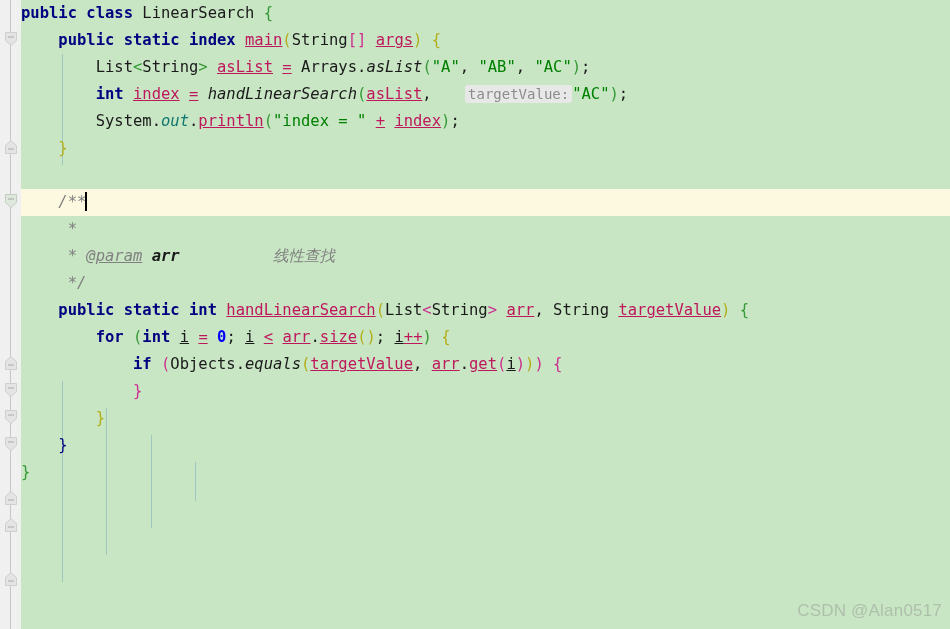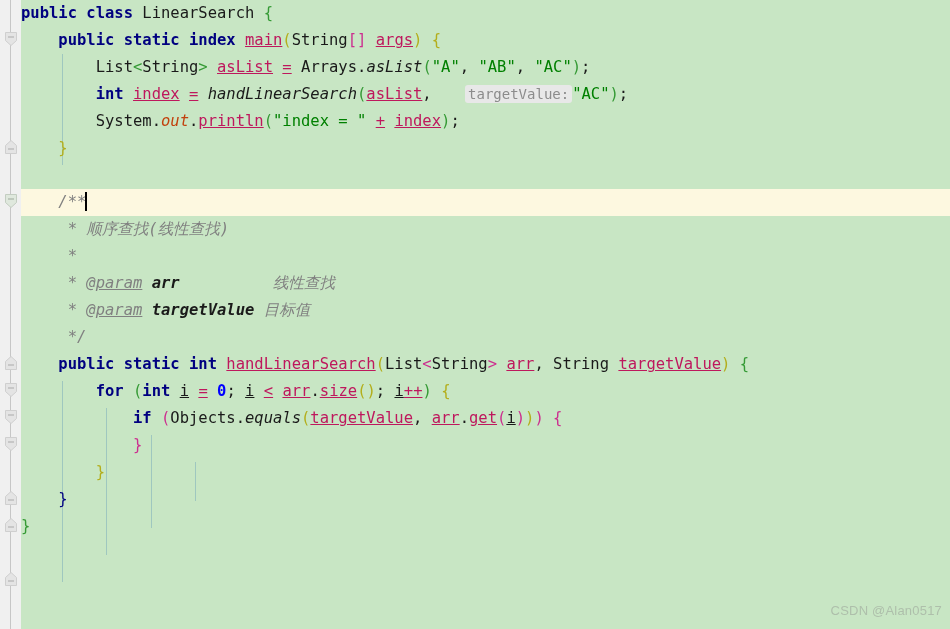--- a/index.html
+++ b/index.html
@@ -86,21 +86,21 @@
     width: 1px;
     background: #9fc7bf;
     z-index: 1;
   }
 
   
   .kw   { color: #000080; font-weight: 700; }
   .typ  { color: #1a1a1a; }
   .str  { color: #008000; }
   .num  { color: #0000ff; font-weight: 700; }
-  .fld  { color: #c2410c; font-style: italic; }
+  .fld  { color: #0f766e; font-style: italic; }
   .mth  { color: #1a1a1a; font-style: italic; }
   .lvar { color: #1a1a1a; text-decoration: underline; }
   .p1   { color: #359a35; }   
   .p2   { color: #b3ae1c; }   
   .p3   { color: #cc2f8f; }   
   .pb   { color: #000080; }   
   .plain{ color: #be185d; text-decoration: underline; }
 
   
   .doc      { color: #808080; font-style: italic; }
@@ -127,21 +127,21 @@
     vertical-align: -4px;
     margin-left: -1px;
   }
 
   
   .watermark {
     position: absolute;
     right: 8px;
     bottom: 5px;
     font-family: "Liberation Sans", sans-serif;
-    font-size: 13px;
+    font-size: 17px;
     color: #aebfab;
     z-index: 6;
     letter-spacing: .2px;
   }
 </style>
 </head>
 <body>
 
 <div id="editor">
 
@@ -227,27 +227,25 @@
     <div class="line"><span class="txt">        <span class="kw">int</span> <span class="plain">index</span> <span class="plain">=</span> <span class="mth">handLinearSearch</span><span class="p1">(</span><span class="plain">asList</span>, <span class="inlay">targetValue:</span><span class="str">"AC"</span><span class="p1">)</span>;</span></div>
 
     <div class="line"><span class="txt">        <span class="typ">System</span>.<span class="fld">out</span>.<span class="plain">println</span><span class="p1">(</span><span class="str">"index = "</span> <span class="plain">+</span> <span class="plain">index</span><span class="p1">)</span>;</span></div>
 
     <div class="line"><span class="txt">    <span class="p2">}</span></span></div>
 
     <div class="line"><span class="txt"> </span></div>
 
     <div class="line current"><span class="txt">    <span class="doc">/**</span><span class="caret"></span></span></div>
 
-    <div class="line"><span class="txt">     <span class="doc">* </span><span class="docdesc">顺序查找(线性查找)</span></span></div>
 
     <div class="line"><span class="txt">     <span class="doc">*</span></span></div>
 
     <div class="line"><span class="txt">     <span class="doc">* </span><span class="doctag">@param</span> <span class="docname">arr</span>          <span class="docdesc">线性查找</span></span></div>
 
-    <div class="line"><span class="txt">     <span class="doc">* </span><span class="doctag">@param</span> <span class="docname">targetValue</span> <span class="docdesc">目标值</span></span></div>
 
 
     <div class="line"><span class="txt">     <span class="doc">*/</span></span></div>
 
     <div class="line"><span class="txt">    <span class="kw">public</span> <span class="kw">static</span> <span class="kw">int</span> <span class="plain">handLinearSearch</span><span class="p2">(</span><span class="typ">List</span><span class="p3">&lt;</span><span class="typ">String</span><span class="p3">&gt;</span> <span class="plain">arr</span>, <span class="typ">String</span> <span class="plain">targetValue</span><span class="p2">)</span> <span class="p1">{</span></span></div>
 
     <div class="line"><span class="txt">        <span class="kw">for</span> <span class="p1">(</span><span class="kw">int</span> <span class="lvar">i</span> <span class="plain">=</span> <span class="num">0</span>; <span class="lvar">i</span> <span class="plain">&lt;</span> <span class="plain">arr</span>.<span class="plain">size</span><span class="p2">()</span>; <span class="lvar">i</span><span class="plain">++</span><span class="p1">)</span> <span class="p2">{</span></span></div>
 
     <div class="line"><span class="txt">            <span class="kw">if</span> <span class="p3">(</span><span class="typ">Objects</span>.<span class="mth">equals</span><span class="p2">(</span><span class="plain">targetValue</span>, <span class="plain">arr</span>.<span class="plain">get</span><span class="p3">(</span><span class="lvar">i</span><span class="p3">)</span><span class="p2">)</span><span class="p3">)</span> <span class="p3">{</span></span></div>
 

